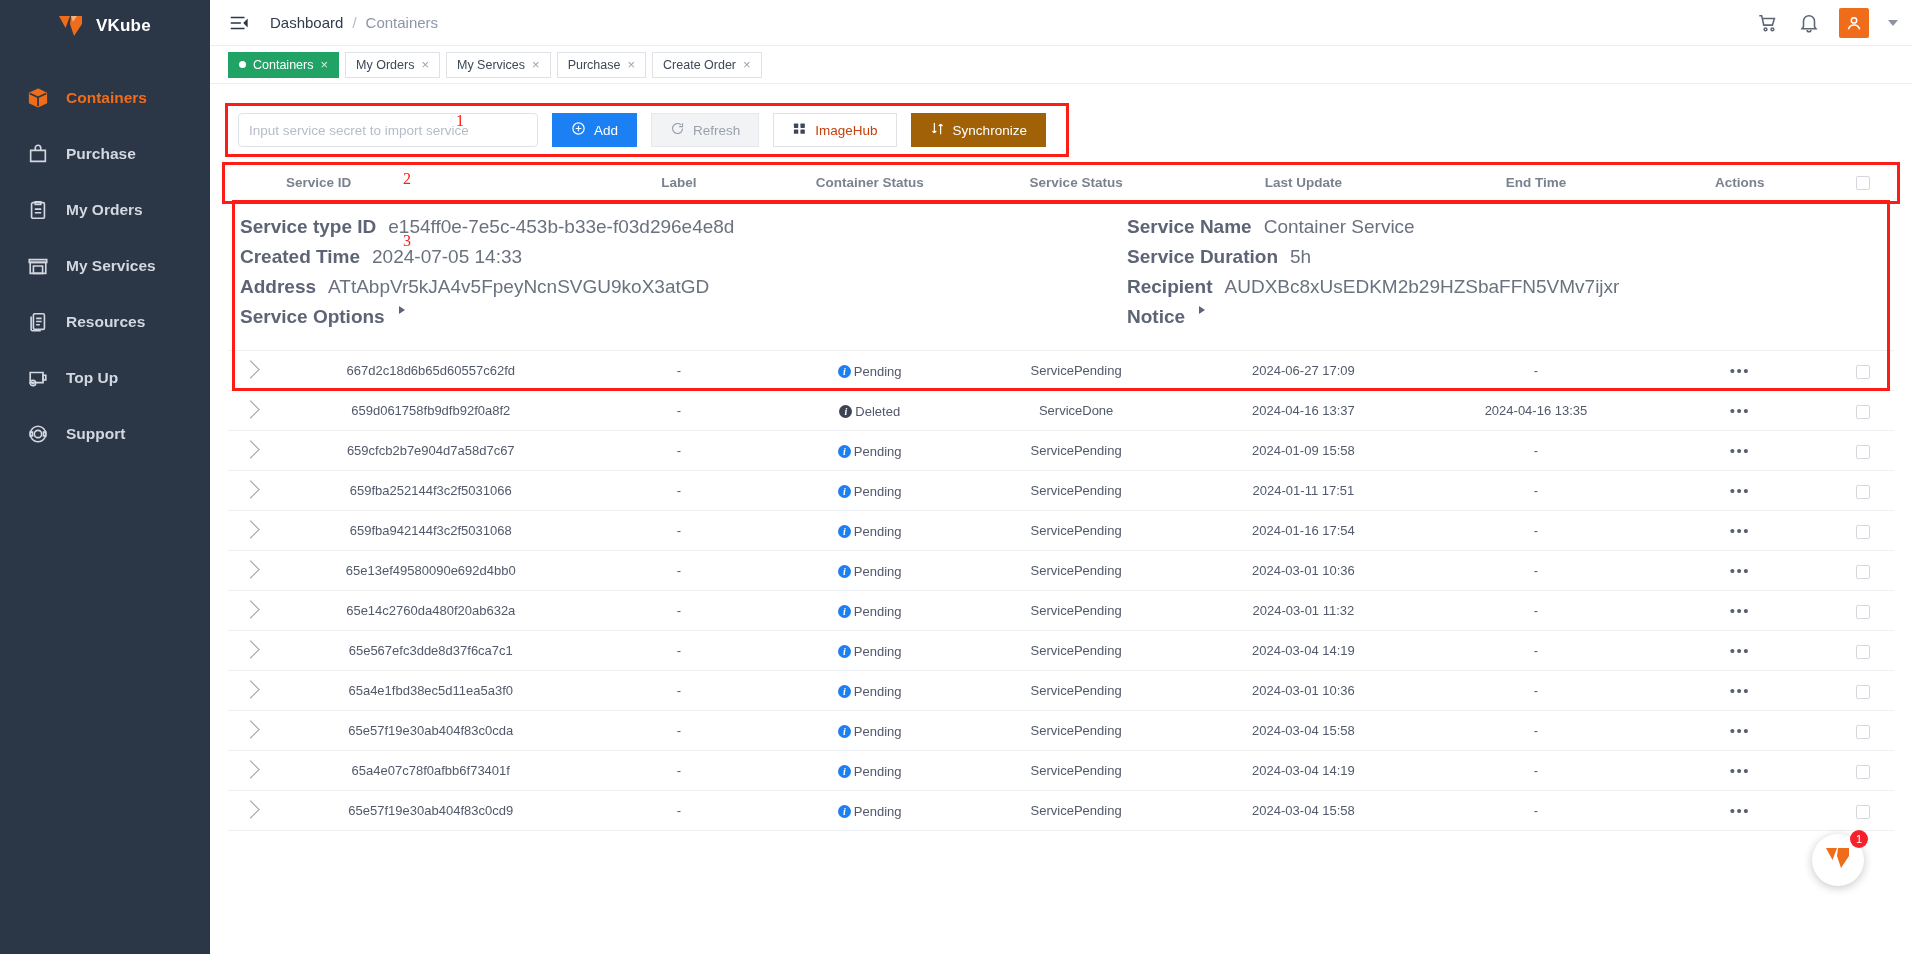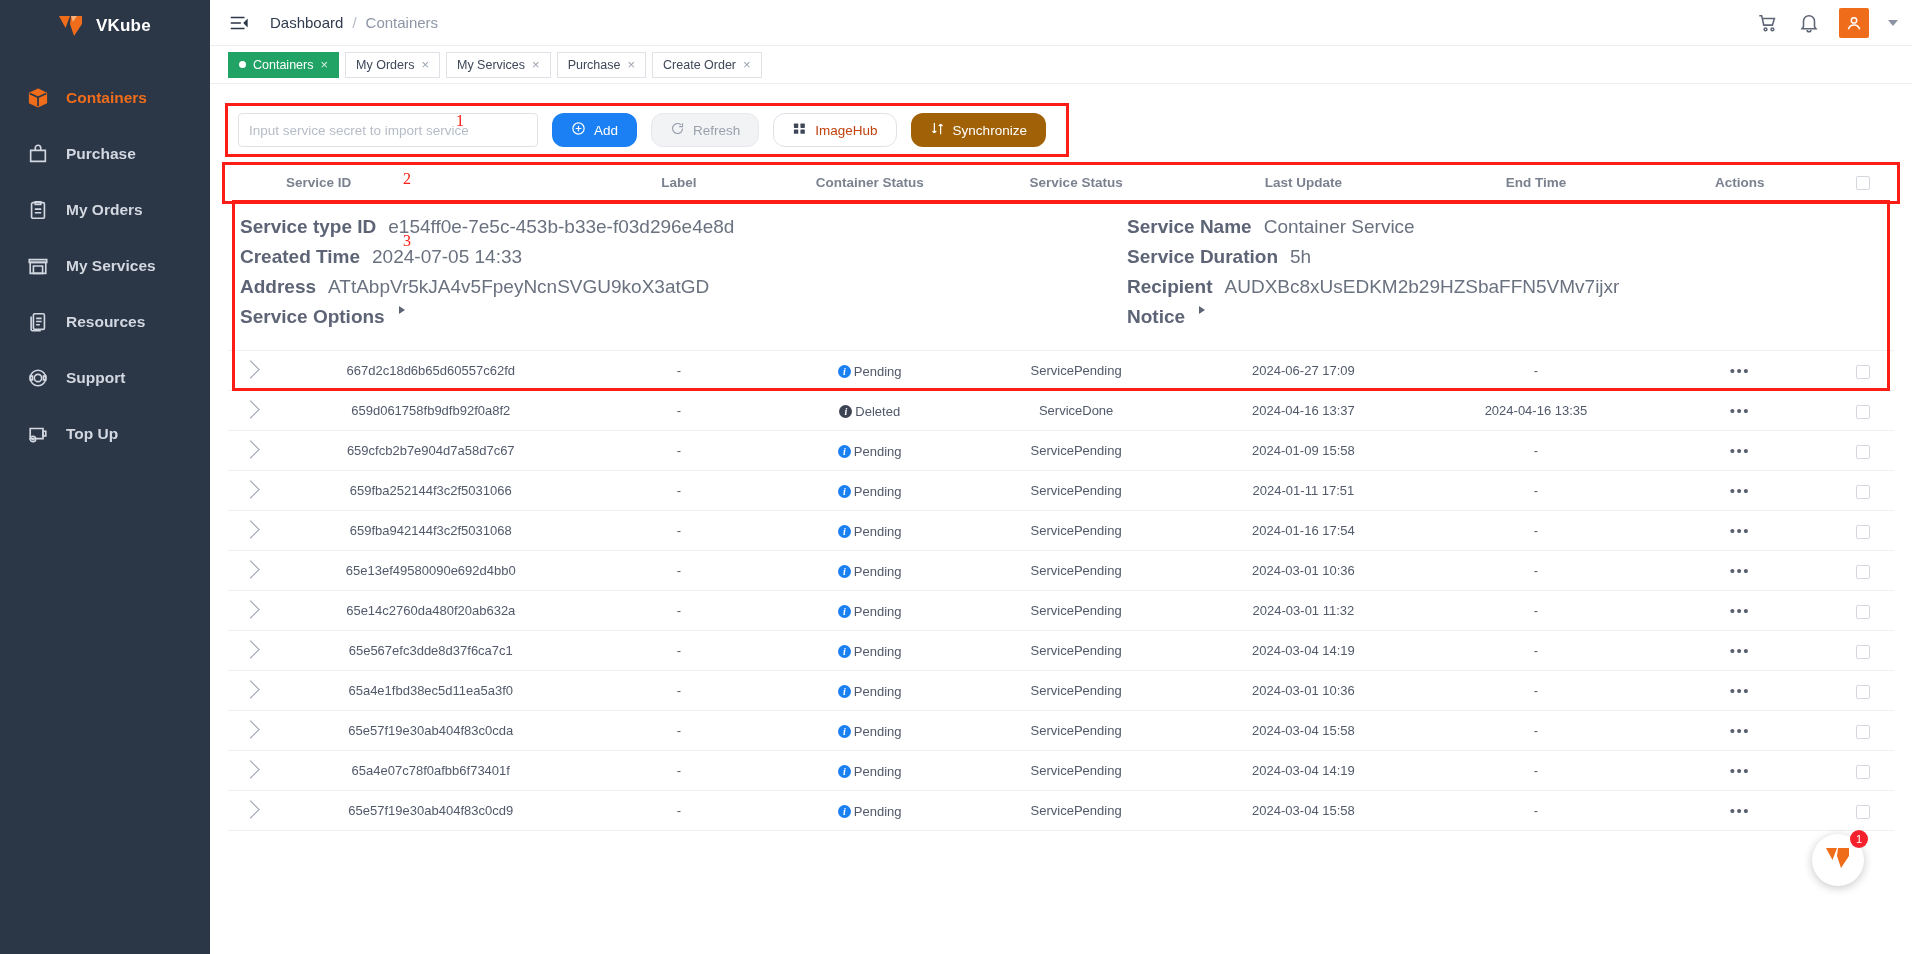--- a/index.html
+++ b/index.html
@@ -98,21 +98,21 @@
   .secret-input {
     width: 300px; height: 34px;
     border: 1px solid #dfe3e8; border-radius: 4px;
     font-size: 13.5px; color: #3d4757; padding: 0 10px;
     background: #fff; outline: none;
     font-family: "Liberation Sans", sans-serif;
   }
   .secret-input::placeholder { color: #b6bcc7; }
   .btn {
     height: 34px; display: inline-flex; align-items: center; justify-content: center; gap: 8px;
-    padding: 16px 18px; font-size: 13.5px; border-radius: 12px; cursor: pointer;
+    padding: 16px 18px; font-size: 13.5px; border-radius: 0; cursor: pointer;
     border: 1px solid transparent; white-space: nowrap;
   }
   .btn-primary { background: #1b80f3; color: #fff; }
   .btn-ghost { background: #f2f3f5; color: #9aa1ad; border-color: #e6e8eb; }
   .btn-outline { background: #fff; color: #c2410c; border-color: #dfe3e8; }
   .btn-grey { background: #a16207; color: #ffffff; }
 
   
   #tablewrap { margin: 10px 0 0 0; padding: 0 18px 0 18px; }
   table.grid { width: 100%; border-collapse: collapse; table-layout: fixed; }
@@ -261,38 +261,38 @@
             <path d="M4.5 6v14a1.5 1.5 0 0 0 1.5 1.5h9"></path>
             <path d="M10 8h6M10 11.5h6M10 15h4"></path>
           </svg>
         </span>
         <span>Resources</span>
       </div>
 
       <div class="nav-item">
         <span class="nav-ico">
           <svg width="22" height="22" viewBox="0 0 24 24" fill="none" stroke="#d2d7e0" stroke-width="1.8">
-            <circle cx="12" cy="12" r="8.5"></circle>
-              <circle cx="12" cy="12" r="4"></circle>
-            <path d="M3.5 10h2.5v4H3.5zM18 10h2.5v4H18z"></path>
-          </svg>
-        </span>
-        <span>Support</span>
-      </div>
-
-      <div class="nav-item">
-        <span class="nav-ico">
-          <svg width="22" height="22" viewBox="0 0 24 24" fill="none" stroke="#d2d7e0" stroke-width="1.8">
             <path d="M3.5 6h14v11h-14z"></path>
               <path d="M17.5 9h3v5h-3z"></path>
             <circle cx="6.5" cy="17.5" r="3"></circle>
               <path d="M6.5 16v3M5 17.5h3"></path>
           </svg>
         </span>
         <span>Top Up</span>
+      </div>
+
+      <div class="nav-item">
+        <span class="nav-ico">
+          <svg width="22" height="22" viewBox="0 0 24 24" fill="none" stroke="#d2d7e0" stroke-width="1.8">
+            <circle cx="12" cy="12" r="8.5"></circle>
+              <circle cx="12" cy="12" r="4"></circle>
+            <path d="M3.5 10h2.5v4H3.5zM18 10h2.5v4H18z"></path>
+          </svg>
+        </span>
+        <span>Support</span>
       </div>
     </nav>
   </aside>
 
   <section id="main">
 
     <header id="topbar">
       <span class="hamburger">
         <svg width="22" height="22" viewBox="0 0 24 24" fill="none" stroke="#2b3647" stroke-width="1.9">
           <path d="M3 6h15M3 12h11M3 18h15"></path>

